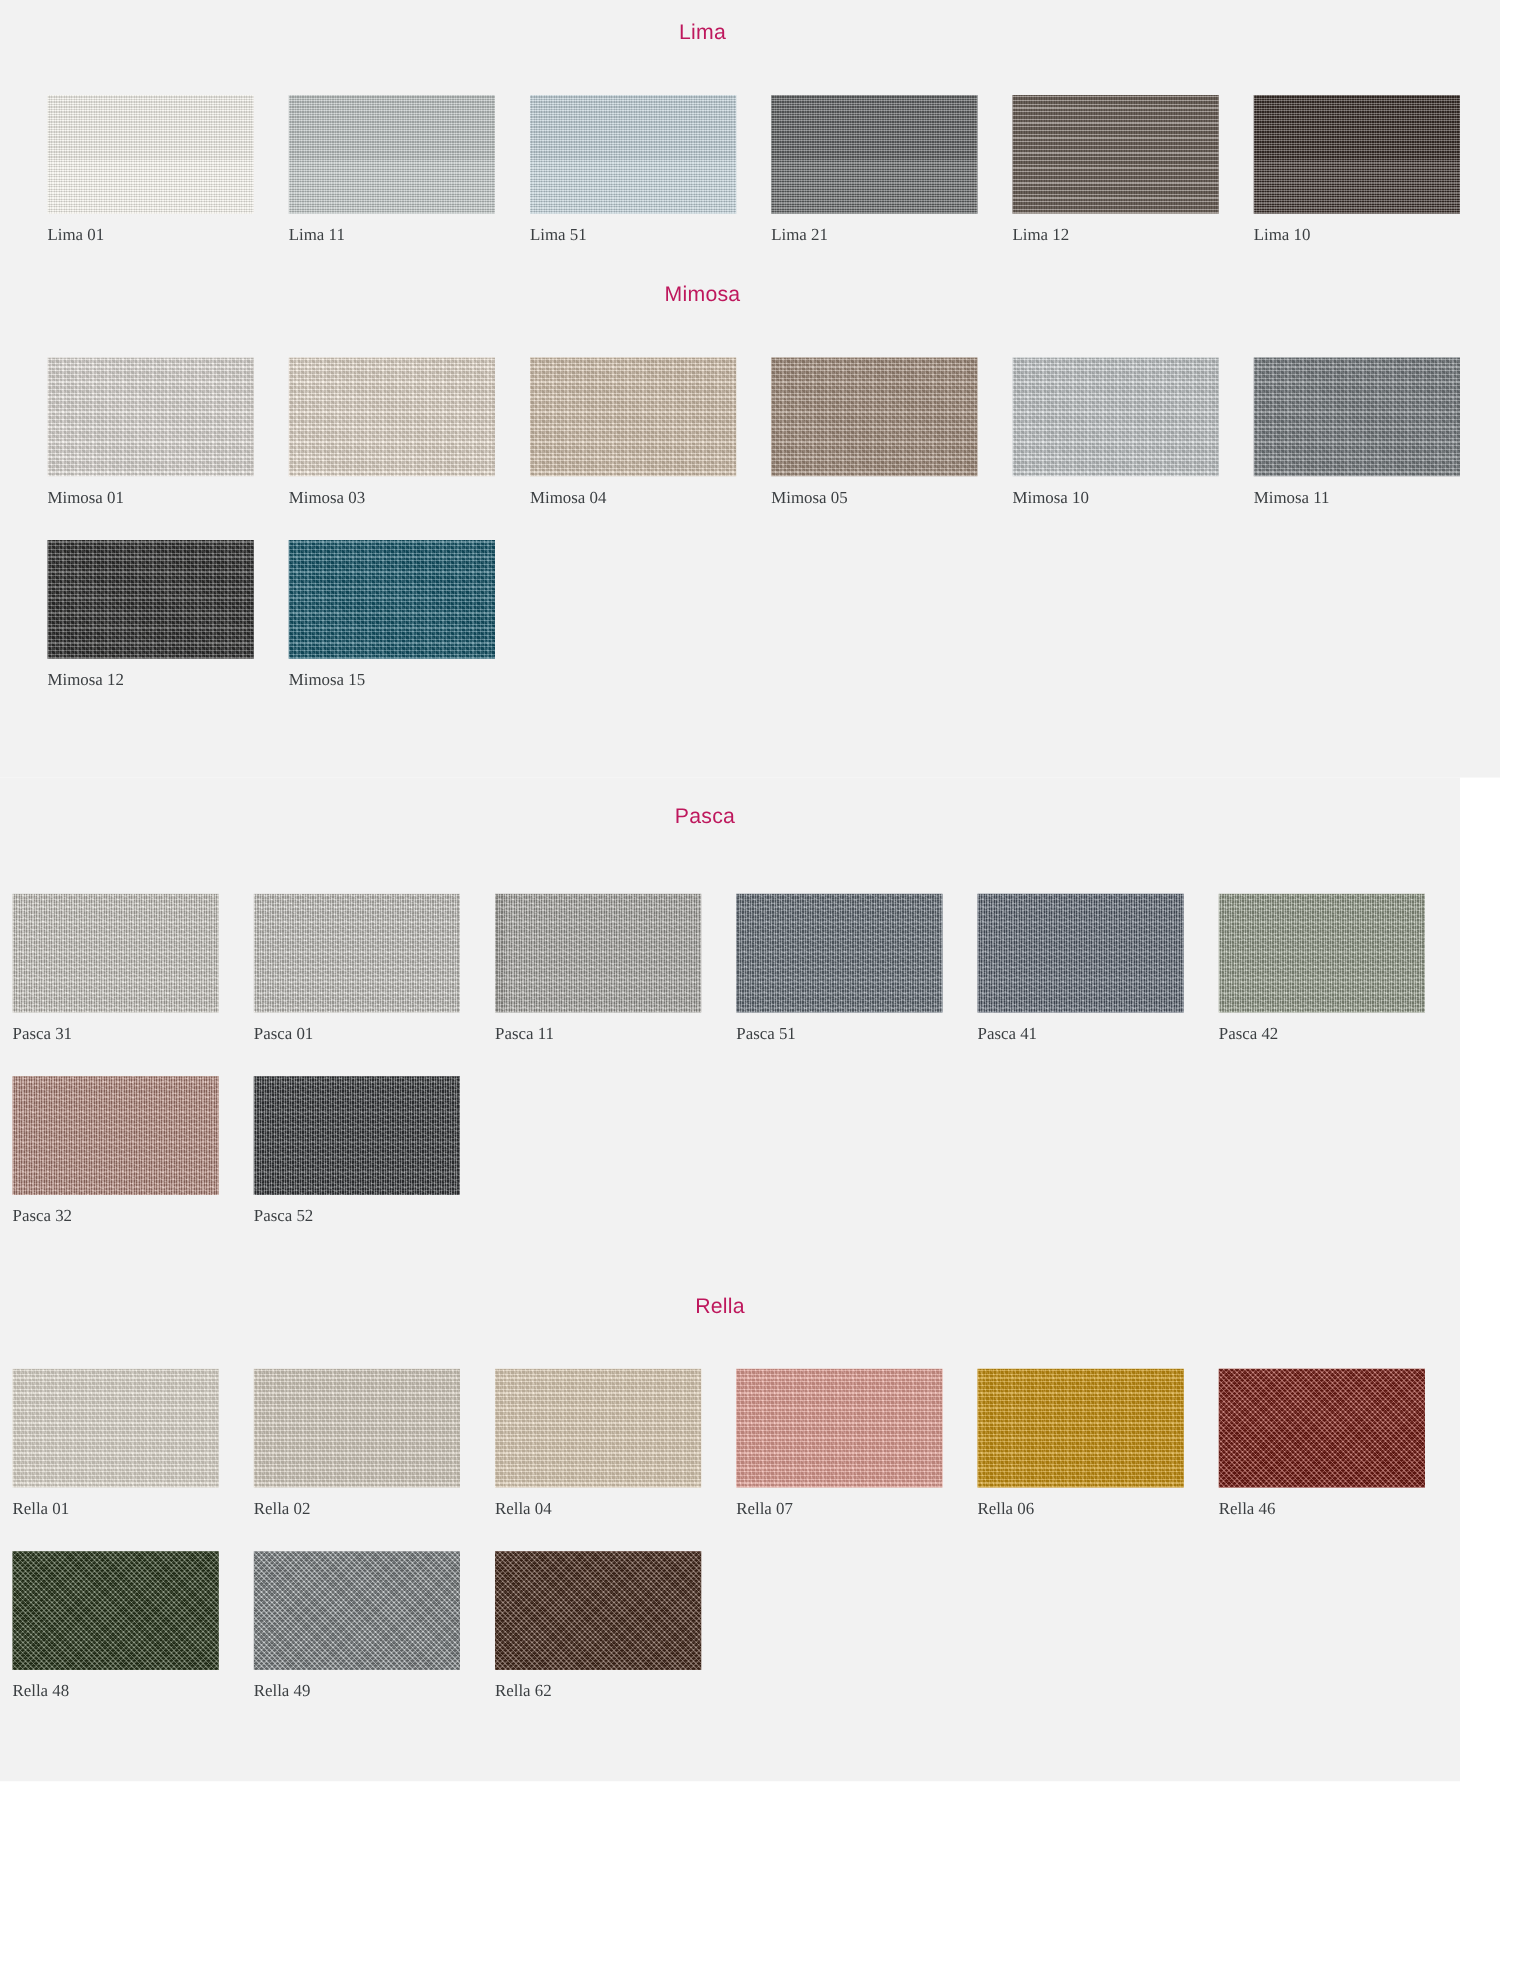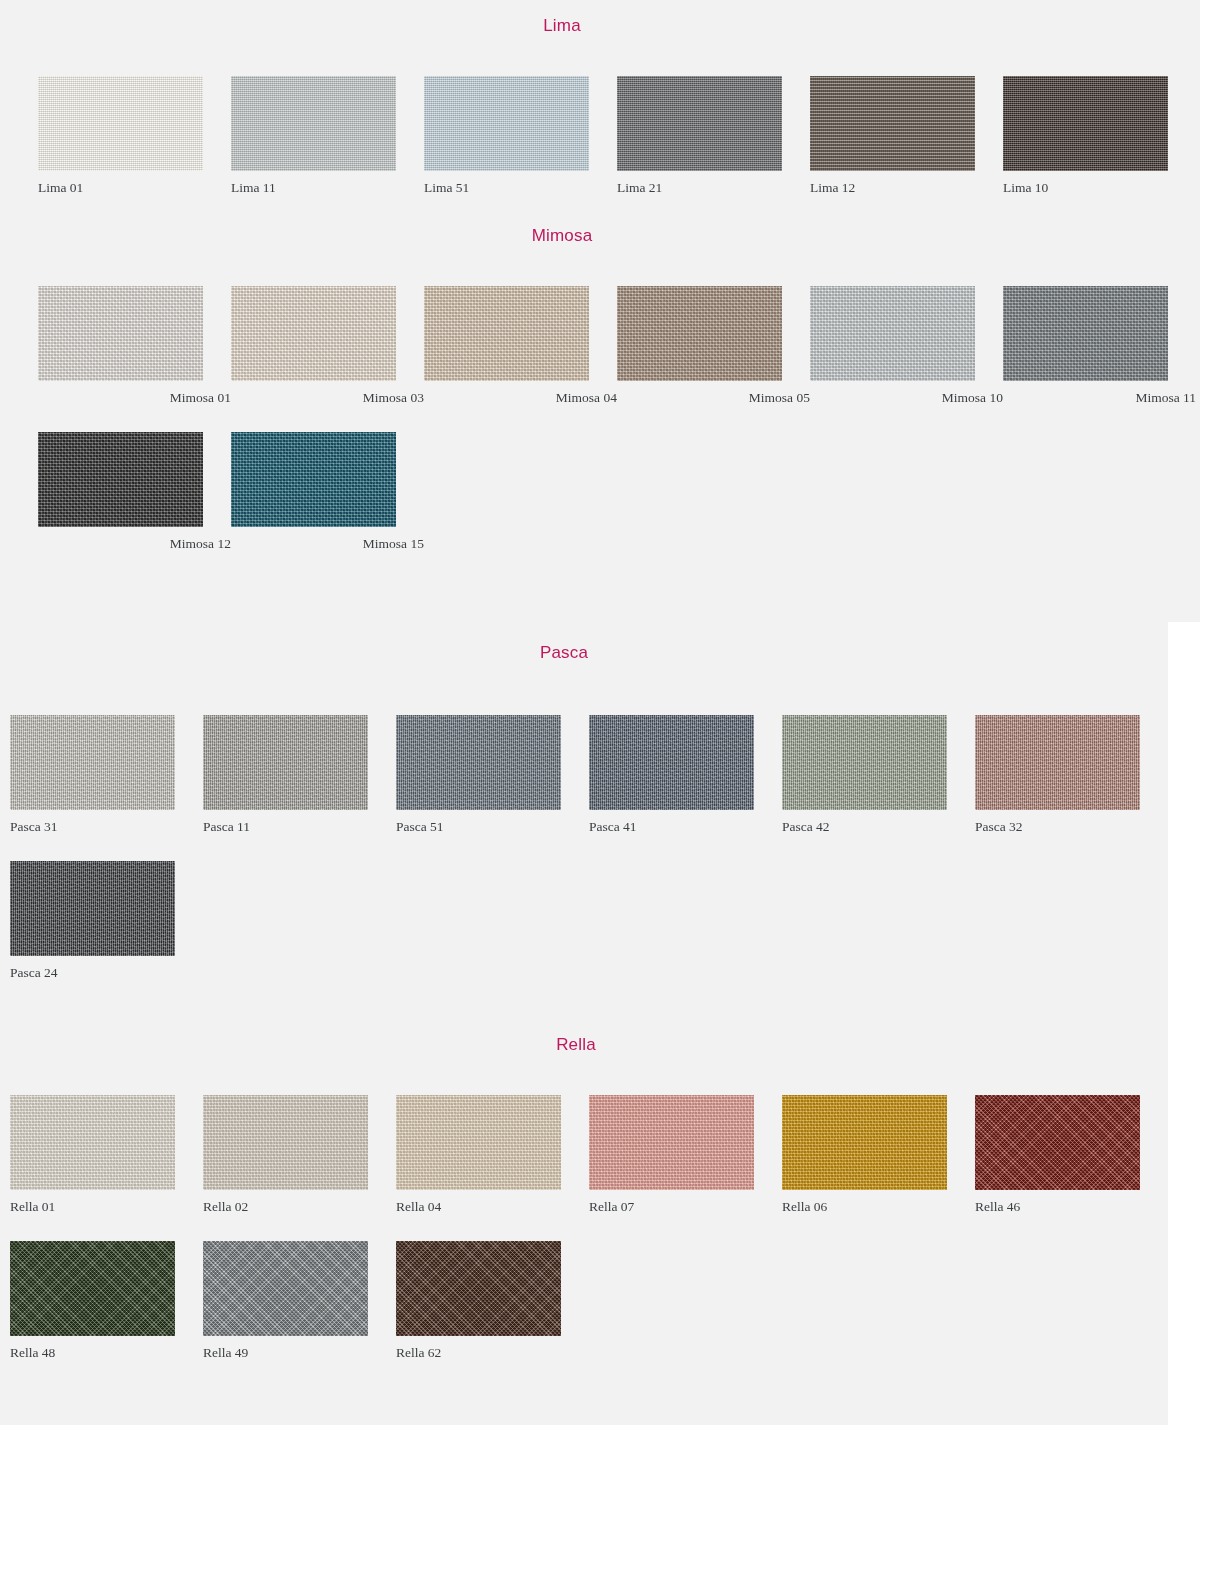--- a/index.html
+++ b/index.html
@@ -154,21 +154,21 @@
       </div>
       <div class="swatch-cell">
         <div class="swatch-chip tex-linen" style="background-color: rgb(54, 43, 38);"></div>
         <div class="swatch-label">Lima 10</div>
       </div>
     </div>
 </div>
 
 <div class="section" id="section-mimosa" style="left:38px; top:226px; width:1162px;">
   <h2 class="section-title" style="width:1124px; margin-left:-38px;">Mimosa</h2>
-  <div class="swatch-grid" id="grid-mimosa" style="margin-top:40px;text-align:right;">
+  <div class="swatch-grid" id="grid-mimosa" style="margin-top:40px;">
       <div class="swatch-cell">
         <div class="swatch-chip tex-basket" style="background-color: rgb(235, 231, 225);"></div>
         <div class="swatch-label">Mimosa 01</div>
       </div>
       <div class="swatch-cell">
         <div class="swatch-chip tex-basket" style="background-color: rgb(240, 228, 213);"></div>
         <div class="swatch-label">Mimosa 03</div>
       </div>
       <div class="swatch-cell">
         <div class="swatch-chip tex-basket" style="background-color: rgb(224, 205, 183);"></div>
@@ -198,20 +198,24 @@
 </div>
 
 <div class="section" id="section-pasca" style="left:10px; top:643px; width:1158px;">
   <h2 class="section-title" style="width:1128px; margin-left:-10px;">Pasca</h2>
   <div class="swatch-grid" id="grid-pasca" style="margin-top:52px;">
       <div class="swatch-cell">
         <div class="swatch-chip tex-melange" style="background-color: rgb(216, 213, 205);"></div>
         <div class="swatch-label">Pasca 31</div>
       </div>
       <div class="swatch-cell">
+        <div class="swatch-chip tex-melange" style="background-color: rgb(222, 220, 214);"></div>
+        <div class="swatch-label">Pasca 01</div>
+      </div>
+      <div class="swatch-cell">
         <div class="swatch-chip tex-melange" style="background-color: rgb(178, 177, 171);"></div>
         <div class="swatch-label">Pasca 11</div>
       </div>
       <div class="swatch-cell">
         <div class="swatch-chip tex-melange" style="background-color: rgb(111, 122, 133);"></div>
         <div class="swatch-label">Pasca 51</div>
       </div>
       <div class="swatch-cell">
         <div class="swatch-chip tex-melange" style="background-color: rgb(90, 101, 116);"></div>
         <div class="swatch-label">Pasca 41</div>
@@ -219,21 +223,21 @@
       <div class="swatch-cell">
         <div class="swatch-chip tex-melange" style="background-color: rgb(166, 176, 155);"></div>
         <div class="swatch-label">Pasca 42</div>
       </div>
       <div class="swatch-cell">
         <div class="swatch-chip tex-melange" style="background-color: rgb(192, 140, 126);"></div>
         <div class="swatch-label">Pasca 32</div>
       </div>
       <div class="swatch-cell">
         <div class="swatch-chip tex-melange" style="background-color: rgb(59, 62, 65);"></div>
-        <div class="swatch-label">Pasca 24</div>
+        <div class="swatch-label">Pasca 52</div>
       </div>
     </div>
 </div>
 
 <div class="section" id="section-rella" style="left:10px; top:1035px; width:1158px;">
   <h2 class="section-title" style="width:1128px; margin-left:-10px;padding-left:12px;">Rella</h2>
   <div class="swatch-grid" id="grid-rella" style="margin-top:40px;align-items:flex-end;">
       <div class="swatch-cell">
         <div class="swatch-chip tex-chenille" style="background-color: rgb(236, 230, 218);"></div>
         <div class="swatch-label">Rella 01</div>

